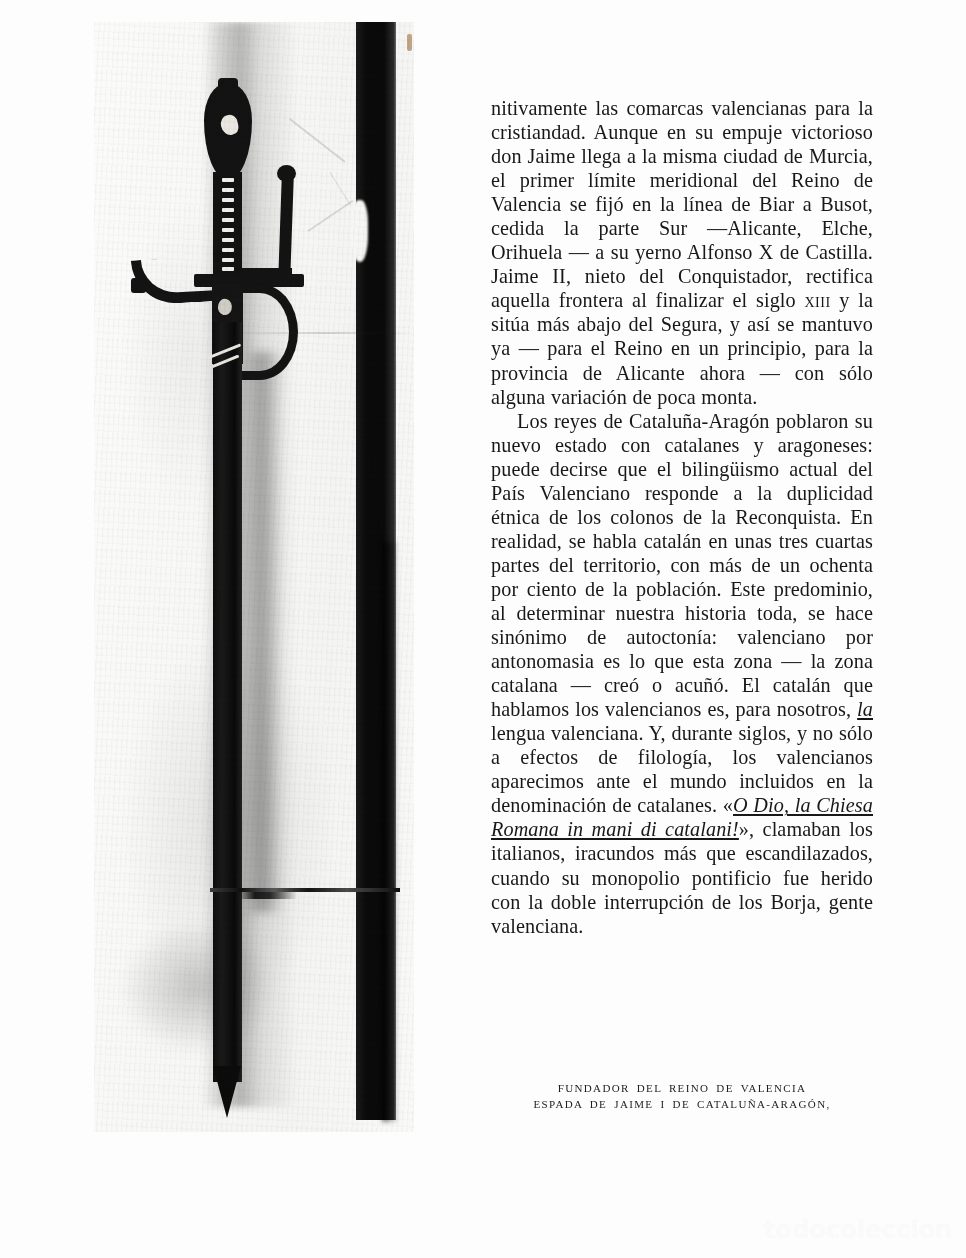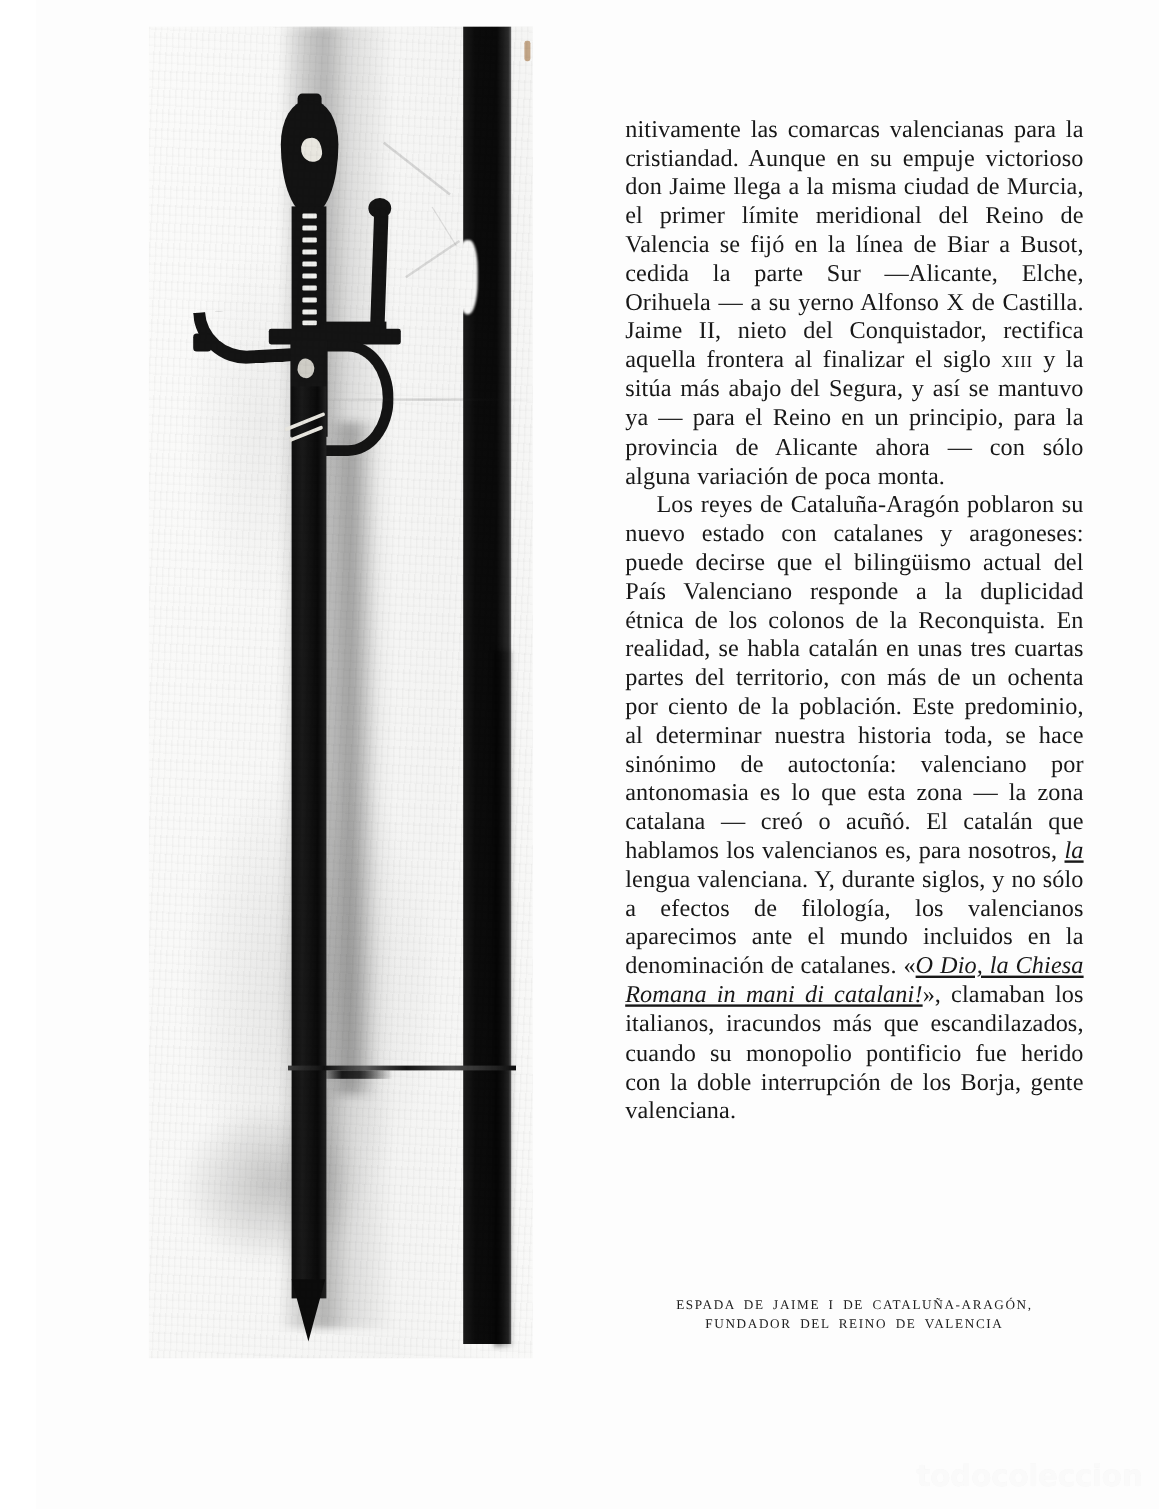--- a/index.html
+++ b/index.html
@@ -15,21 +15,20 @@
     overflow: hidden;
     font-family: "Liberation Serif", "DejaVu Serif", serif;
     color: #111111;
   }
 
   
   #page {
     position: absolute;
     inset: 0;
     background: #fdfdfd;
-    margin-left: 30px;
   }
 
   
   #plate {
     position: absolute;
     left: 94px;
     top: 22px;
     width: 320px;
     height: 1110px;
     background:
@@ -442,19 +441,19 @@
 
     <div class="grain"></div>
   </div>
 
   <div id="textcol">
     <p><span>nitivamente las comarcas valencianas para la cristiandad. Aunque en su empuje victorioso don Jaime llega a la misma ciudad de Murcia, el primer límite meridional del Reino de Valencia se fijó en la línea de Biar a Busot, cedida la parte Sur —Alicante, Elche, Orihuela — a su yerno Alfonso X de Castilla. Jaime II, nieto del Conquistador, rectifica aquella frontera al finalizar el siglo </span><span class="sc">xiii</span><span> y la sitúa más abajo del Segura, y así se mantuvo ya — para el Reino en un principio, para la provincia de Alicante ahora — con sólo alguna variación de poca monta.</span></p>
     <p class="indent"><span>Los reyes de Cataluña-Aragón poblaron su nuevo estado con catalanes y aragoneses: puede decirse que el bilingüismo actual del País Valenciano responde a la duplicidad étnica de los colonos de la Reconquista. En realidad, se habla catalán en unas tres cuartas partes del territorio, con más de un ochenta por ciento de la población. Este predominio, al determinar nuestra historia toda, se hace sinónimo de autoctonía: valenciano por antonomasia es lo que esta zona — la zona catalana — creó o acuñó. El catalán que hablamos los valencianos es, para nosotros, </span><i>la</i><span> lengua valenciana. Y, durante siglos, y no sólo a efectos de filología, los valencianos aparecimos ante el mundo incluidos en la denominación de catalanes. «</span><i>O Dio, la Chiesa Romana in mani di catalani!</i><span>», clamaban los italianos, iracundos más que escandilazados, cuando su monopolio pontificio fue herido con la doble interrupción de los Borja, gente valenciana.</span></p>
   </div>
 
   <div id="caption">
+    <span class="cap-line">FUNDADOR DEL REINO DE VALENCIA</span>
     <span class="cap-line">ESPADA DE JAIME I DE CATALUÑA-ARAGÓN,</span>
-    <span class="cap-line">FUNDADOR DEL REINO DE VALENCIA</span>
   </div>
 
   <div id="watermark">todocoleccion</div>
 
 </div>
 
 </body></html>

